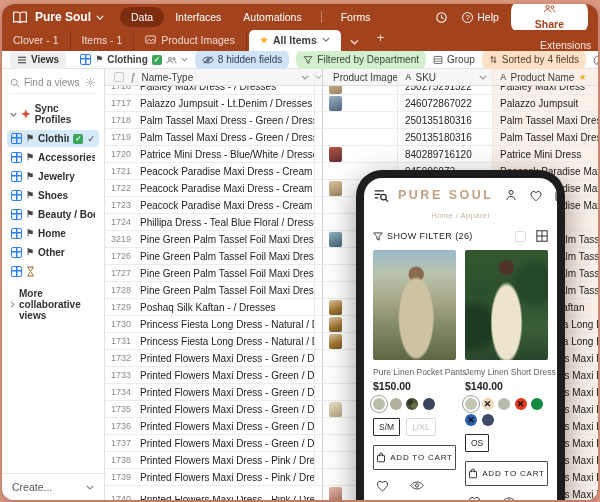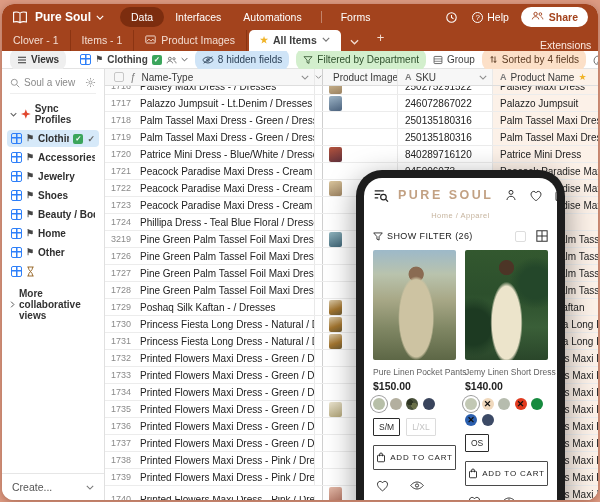--- a/index.html
+++ b/index.html
@@ -15,21 +15,21 @@
   .hdr .logo { display:flex; align-items:center; margin-right:7px; }
   .hdr .ws { font-size:12px; font-weight:bold; display:flex; align-items:center; gap:5px; margin-right:16px; }
   .hdr .navtab { font-size:10.5px; padding:4px 11px; border-radius:11px; cursor:default; white-space:nowrap; }
   .hdr .navtab.active { background:#7c2d0f; }
   .hdr .vdiv { width:1px; height:12px; background:rgba(255,255,255,.35); margin:0 8px; }
   .hdr .sp { flex:1; }
   .hdr .hist { margin-right:14px; display:flex; }
   .hdr .help { font-size:10.5px; display:flex; align-items:center; gap:4px; margin-right:12px; }
   .qmark { width:11px; height:11px; border:1px solid #fff; border-radius:50%; font-size:8px; display:inline-flex; align-items:center; justify-content:center; }
   .share-btn { background:#fff; color:#a3431d; font-size:10.5px; font-weight:bold; border:none; border-radius:11px;
-               padding:4px 10px; display:flex; gap:5px; }
+               padding:4px 24px; display:flex; align-items:center; gap:5px;flex-direction:column; }
 
   
   .tabrow { height:21px; background:#a3431d; display:flex; align-items:flex-end; color:#f3ddd2; position:relative; }
   .ttab { font-size:10.5px; padding:4px 11px 6px; display:flex; align-items:center; gap:5px; white-space:nowrap; border-right:1px solid rgba(120,40,10,.55); height:21px; }
   .ttab.active { background:#fff; color:#3d3d3d; font-weight:bold; border-radius:5px 5px 0 0; border-right:none; margin-left:2px; }
   .ttab .chev { opacity:.9; }
   .tab-extra { padding:4px 9px 6px; display:flex; align-items:center; }
   .tabrow .spacer { flex:1; }
   .ext { font-size:10.5px; color:#fbe9e0; padding-right:0; white-space:nowrap; width:58px; overflow:hidden; }
 
@@ -277,21 +277,21 @@
 
   </div>
 
   <div class="main">
     <div class="sidebar">
       <div class="find">
         <svg width="10" height="10" viewBox="0 0 14 14">
             <circle cx="6" cy="6" r="4.2" fill="none" stroke="#999" stroke-width="1.4"></circle>
             <path d="M9.2 9.2L13 13" stroke="#999" stroke-width="1.4"></path>
           </svg>
-        <span class="fx">Soul a view</span>
+        <span class="fx">Find a views</span>
         <svg width="11" height="11" viewBox="0 0 14 14">
             <circle cx="7" cy="7" r="1.9" fill="none" stroke="#999" stroke-width="1.2"></circle>
             <path d="M7 1.2v2M7 10.8v2M1.2 7h2M10.8 7h2M2.9 2.9l1.4 1.4M9.7 9.7l1.4 1.4M11.1 2.9L9.7 4.3M4.3 9.7l-1.4 1.4" stroke="#999" stroke-width="1.2"></path>
           </svg>
       </div>
       <div class="sb-sec">
         <span class="chev">
             <svg width="7" height="5" viewBox="0 0 10 6">
               <path d="M1 1l4 4 4-4" fill="none" stroke="#666" stroke-width="1.5"></path>
             </svg>

